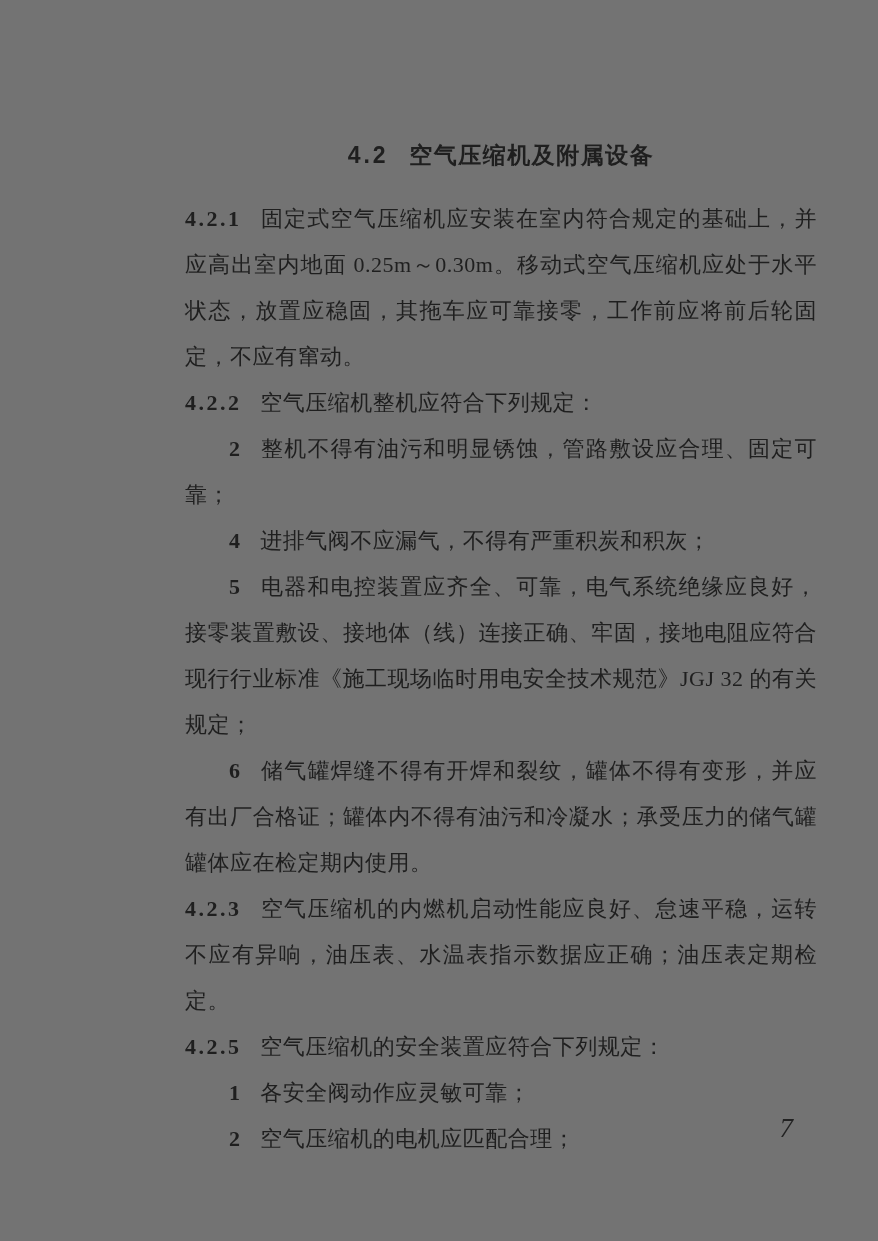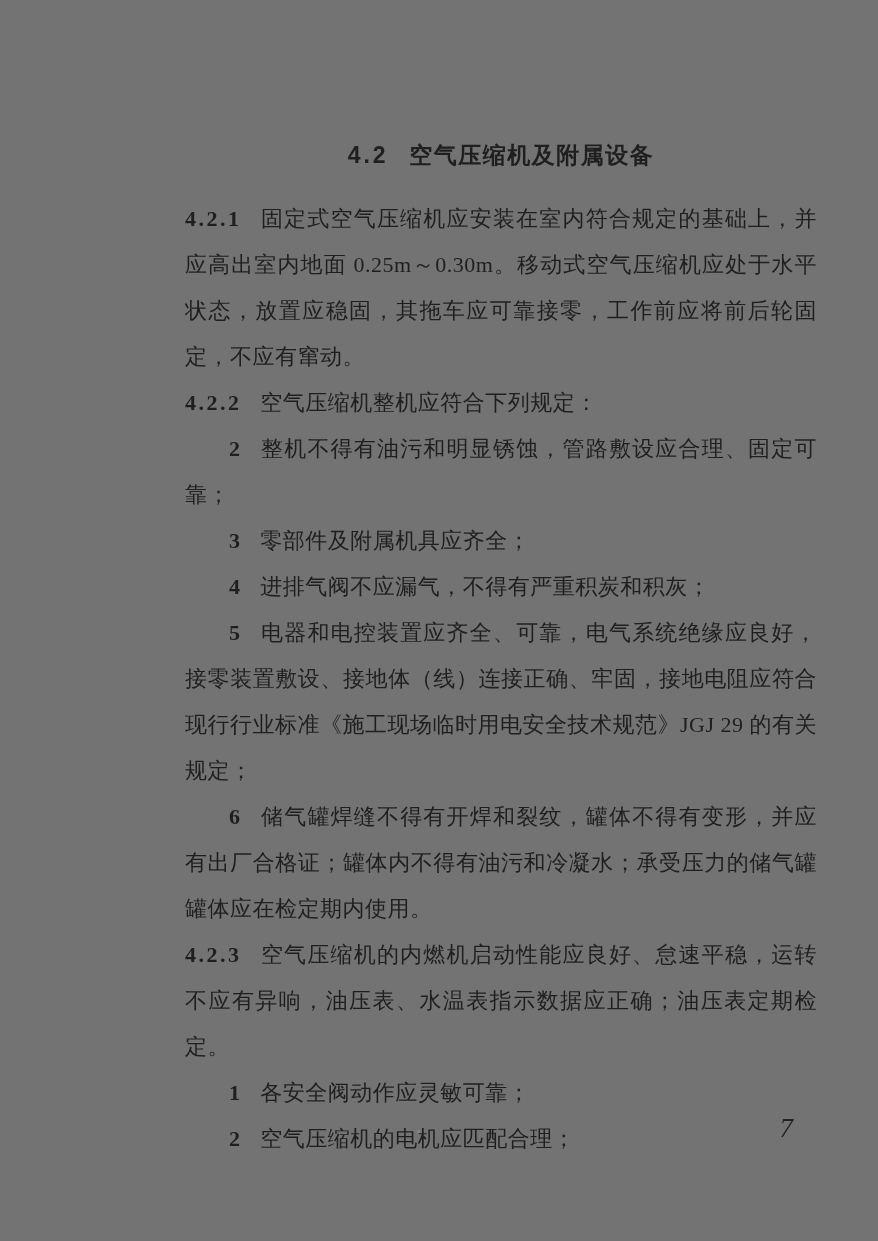--- a/index.html
+++ b/index.html
@@ -91,37 +91,37 @@
       <span class="clause-num">4.2.1</span><span>固定式空气压缩机应安装在室内符合规定的基础上，并应高出室内地面 0.25m～0.30m。移动式空气压缩机应处于水平状态，放置应稳固，其拖车应可靠接零，工作前应将前后轮固定，不应有窜动。</span>
     </p>
 
     <p class="para clause">
       <span class="clause-num">4.2.2</span><span>空气压缩机整机应符合下列规定：</span>
     </p>
     <p class="para item">
       <span class="item-num">2</span><span>整机不得有油污和明显锈蚀，管路敷设应合理、固定可靠；</span>
     </p>
     <p class="para item">
-      <span class="item-num">3</span><span>零部件及附属机具应齐全；</span>
-    </p>
-    <p class="para item">
       <span class="item-num">4</span><span>进排气阀不应漏气，不得有严重积炭和积灰；</span>
     </p>
     <p class="para item">
-      <span class="item-num">5</span><span>电器和电控装置应齐全、可靠，电气系统绝缘应良好，接零装置敷设、接地体（线）连接正确、牢固，接地电阻应符合现行行业标准《施工现场临时用电安全技术规范》JGJ 29 的有关规定；</span>
+      <span class="item-num">5</span><span>电器和电控装置应齐全、可靠，电气系统绝缘应良好，接零装置敷设、接地体（线）连接正确、牢固，接地电阻应符合现行行业标准《施工现场临时用电安全技术规范》JGJ 32 的有关规定；</span>
     </p>
     <p class="para item">
       <span class="item-num">6</span><span>储气罐焊缝不得有开焊和裂纹，罐体不得有变形，并应有出厂合格证；罐体内不得有油污和冷凝水；承受压力的储气罐罐体应在检定期内使用。</span>
     </p>
 
     <p class="para clause">
       <span class="clause-num">4.2.3</span><span>空气压缩机的内燃机启动性能应良好、怠速平稳，运转不应有异响，油压表、水温表指示数据应正确；油压表定期检定。</span>
     </p>
 
 
+    <p class="para clause">
+      <span class="clause-num">4.2.5</span><span>空气压缩机的安全装置应符合下列规定：</span>
+    </p>
     <p class="para item">
       <span class="item-num">1</span><span>各安全阀动作应灵敏可靠；</span>
     </p>
     <p class="para item">
       <span class="item-num">2</span><span>空气压缩机的电机应匹配合理；</span>
     </p>
 
   </div>
 
   <span class="speck"></span>

